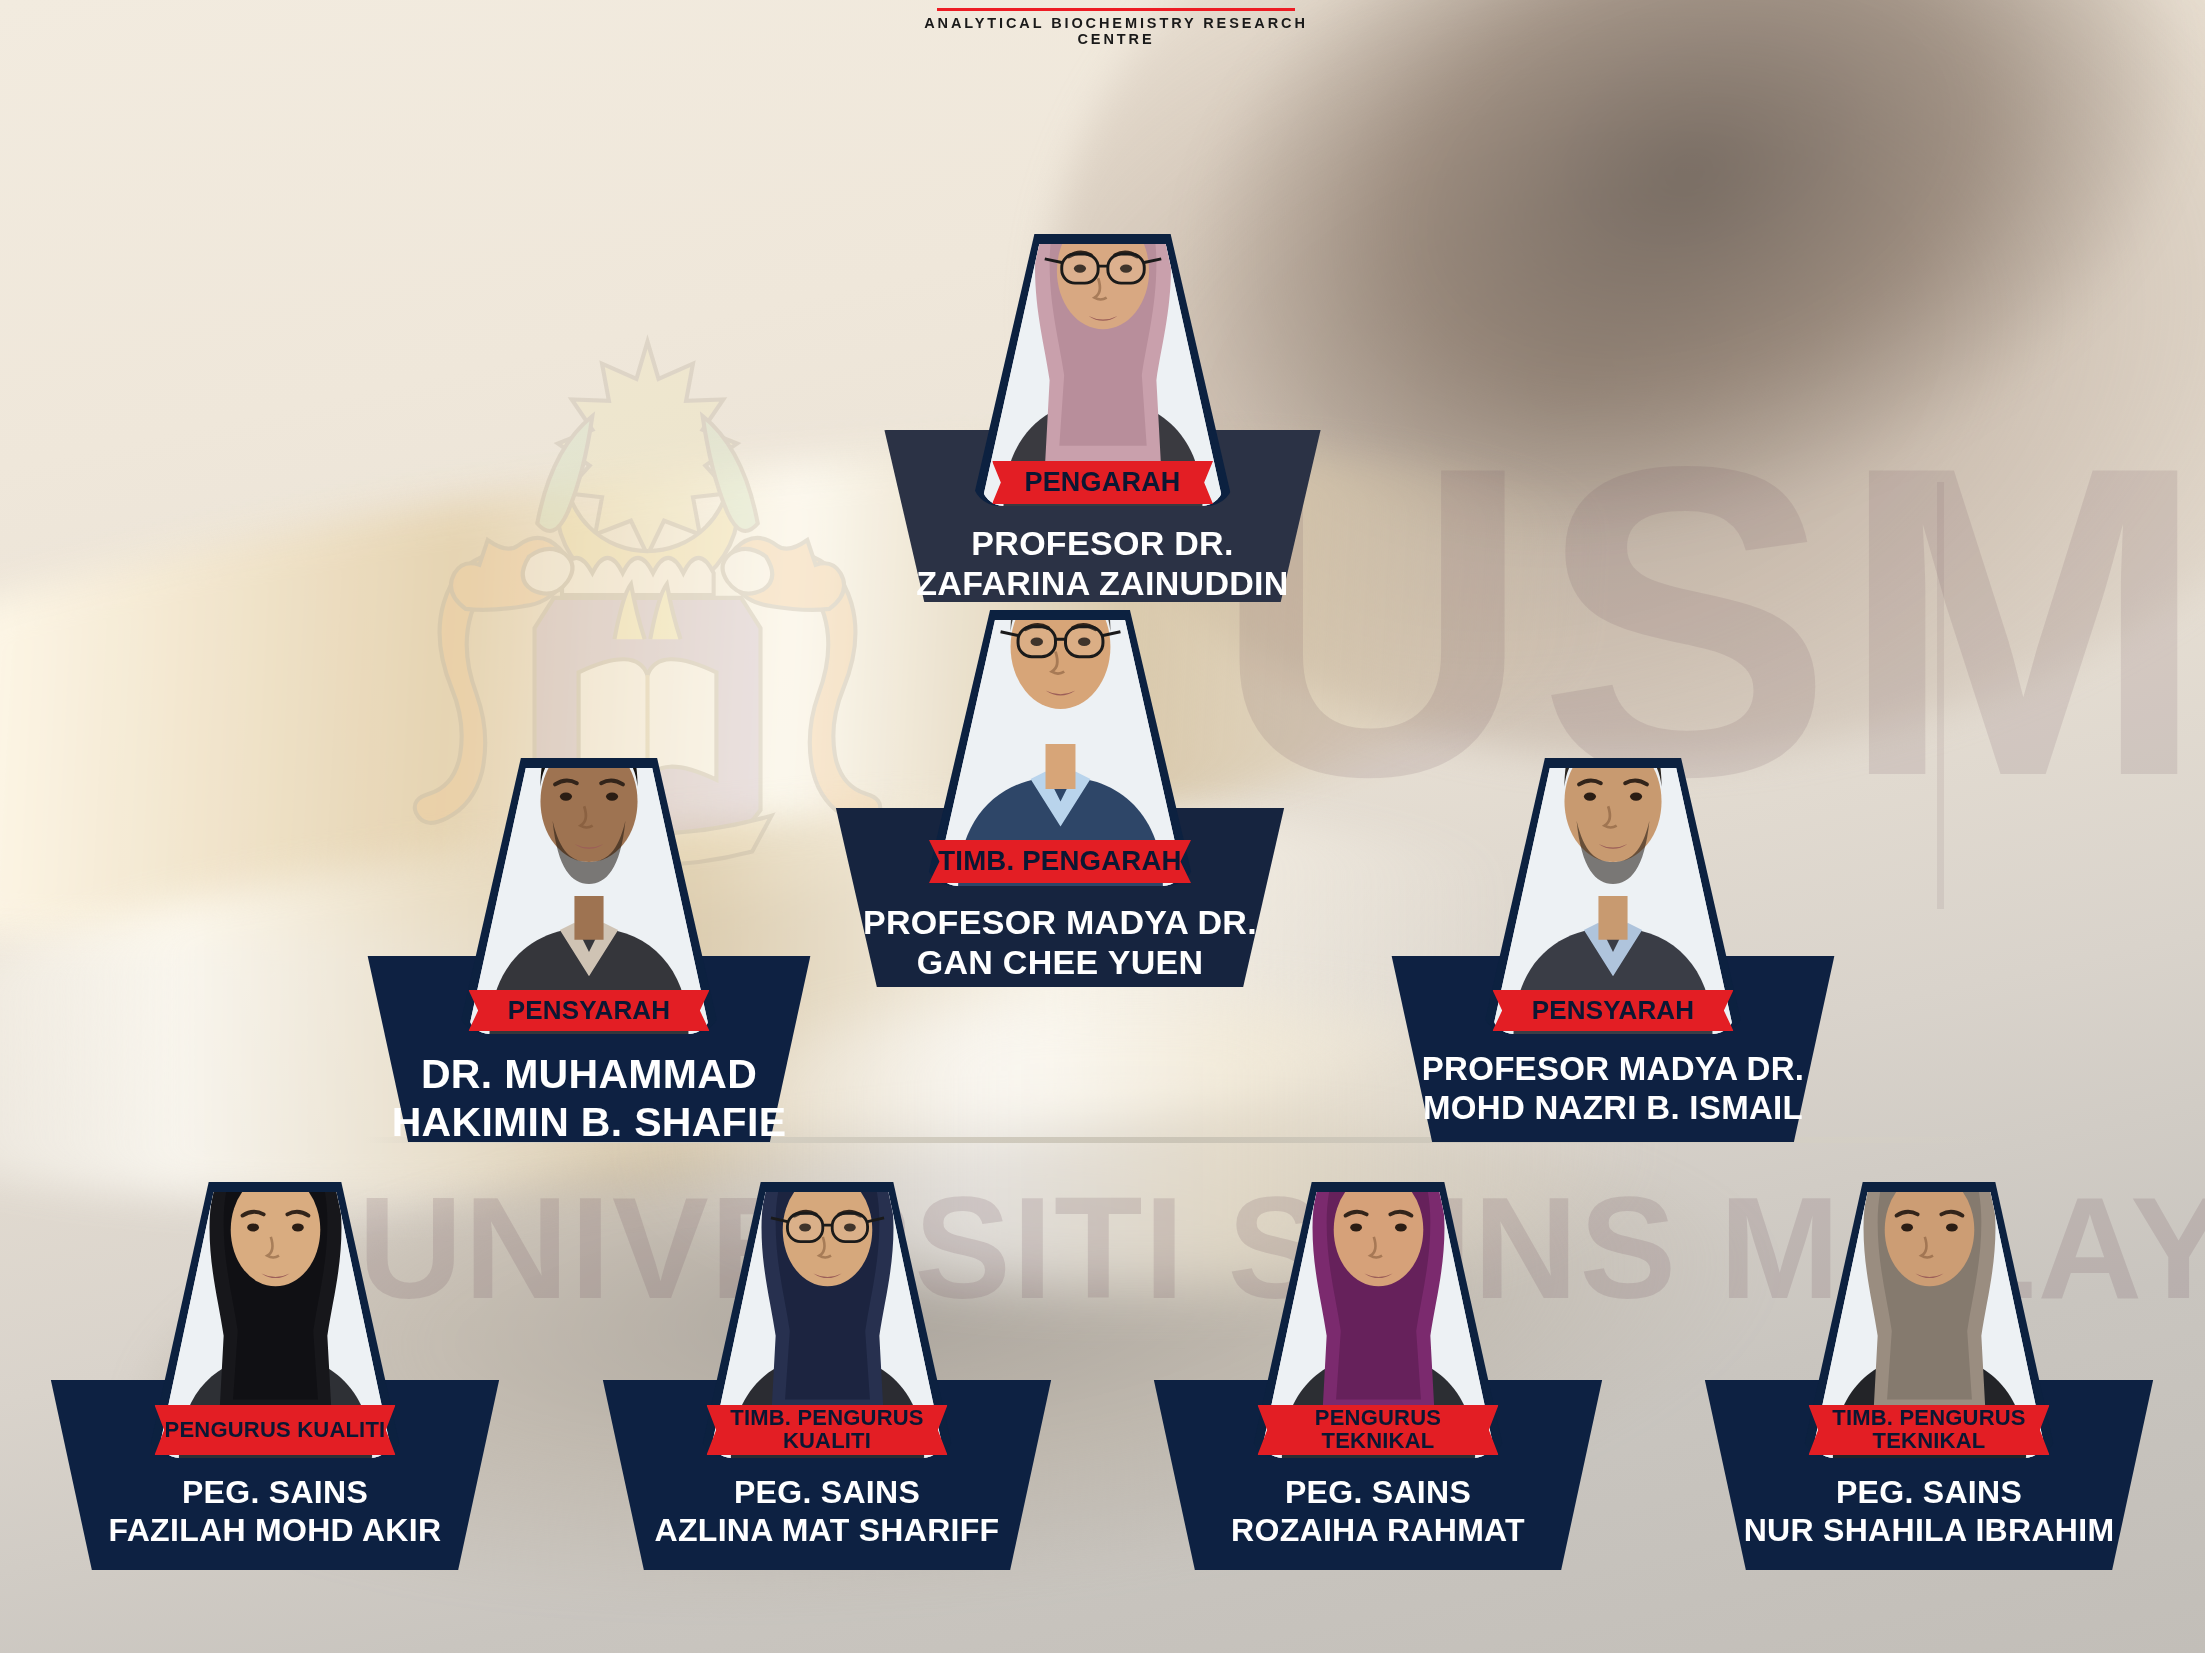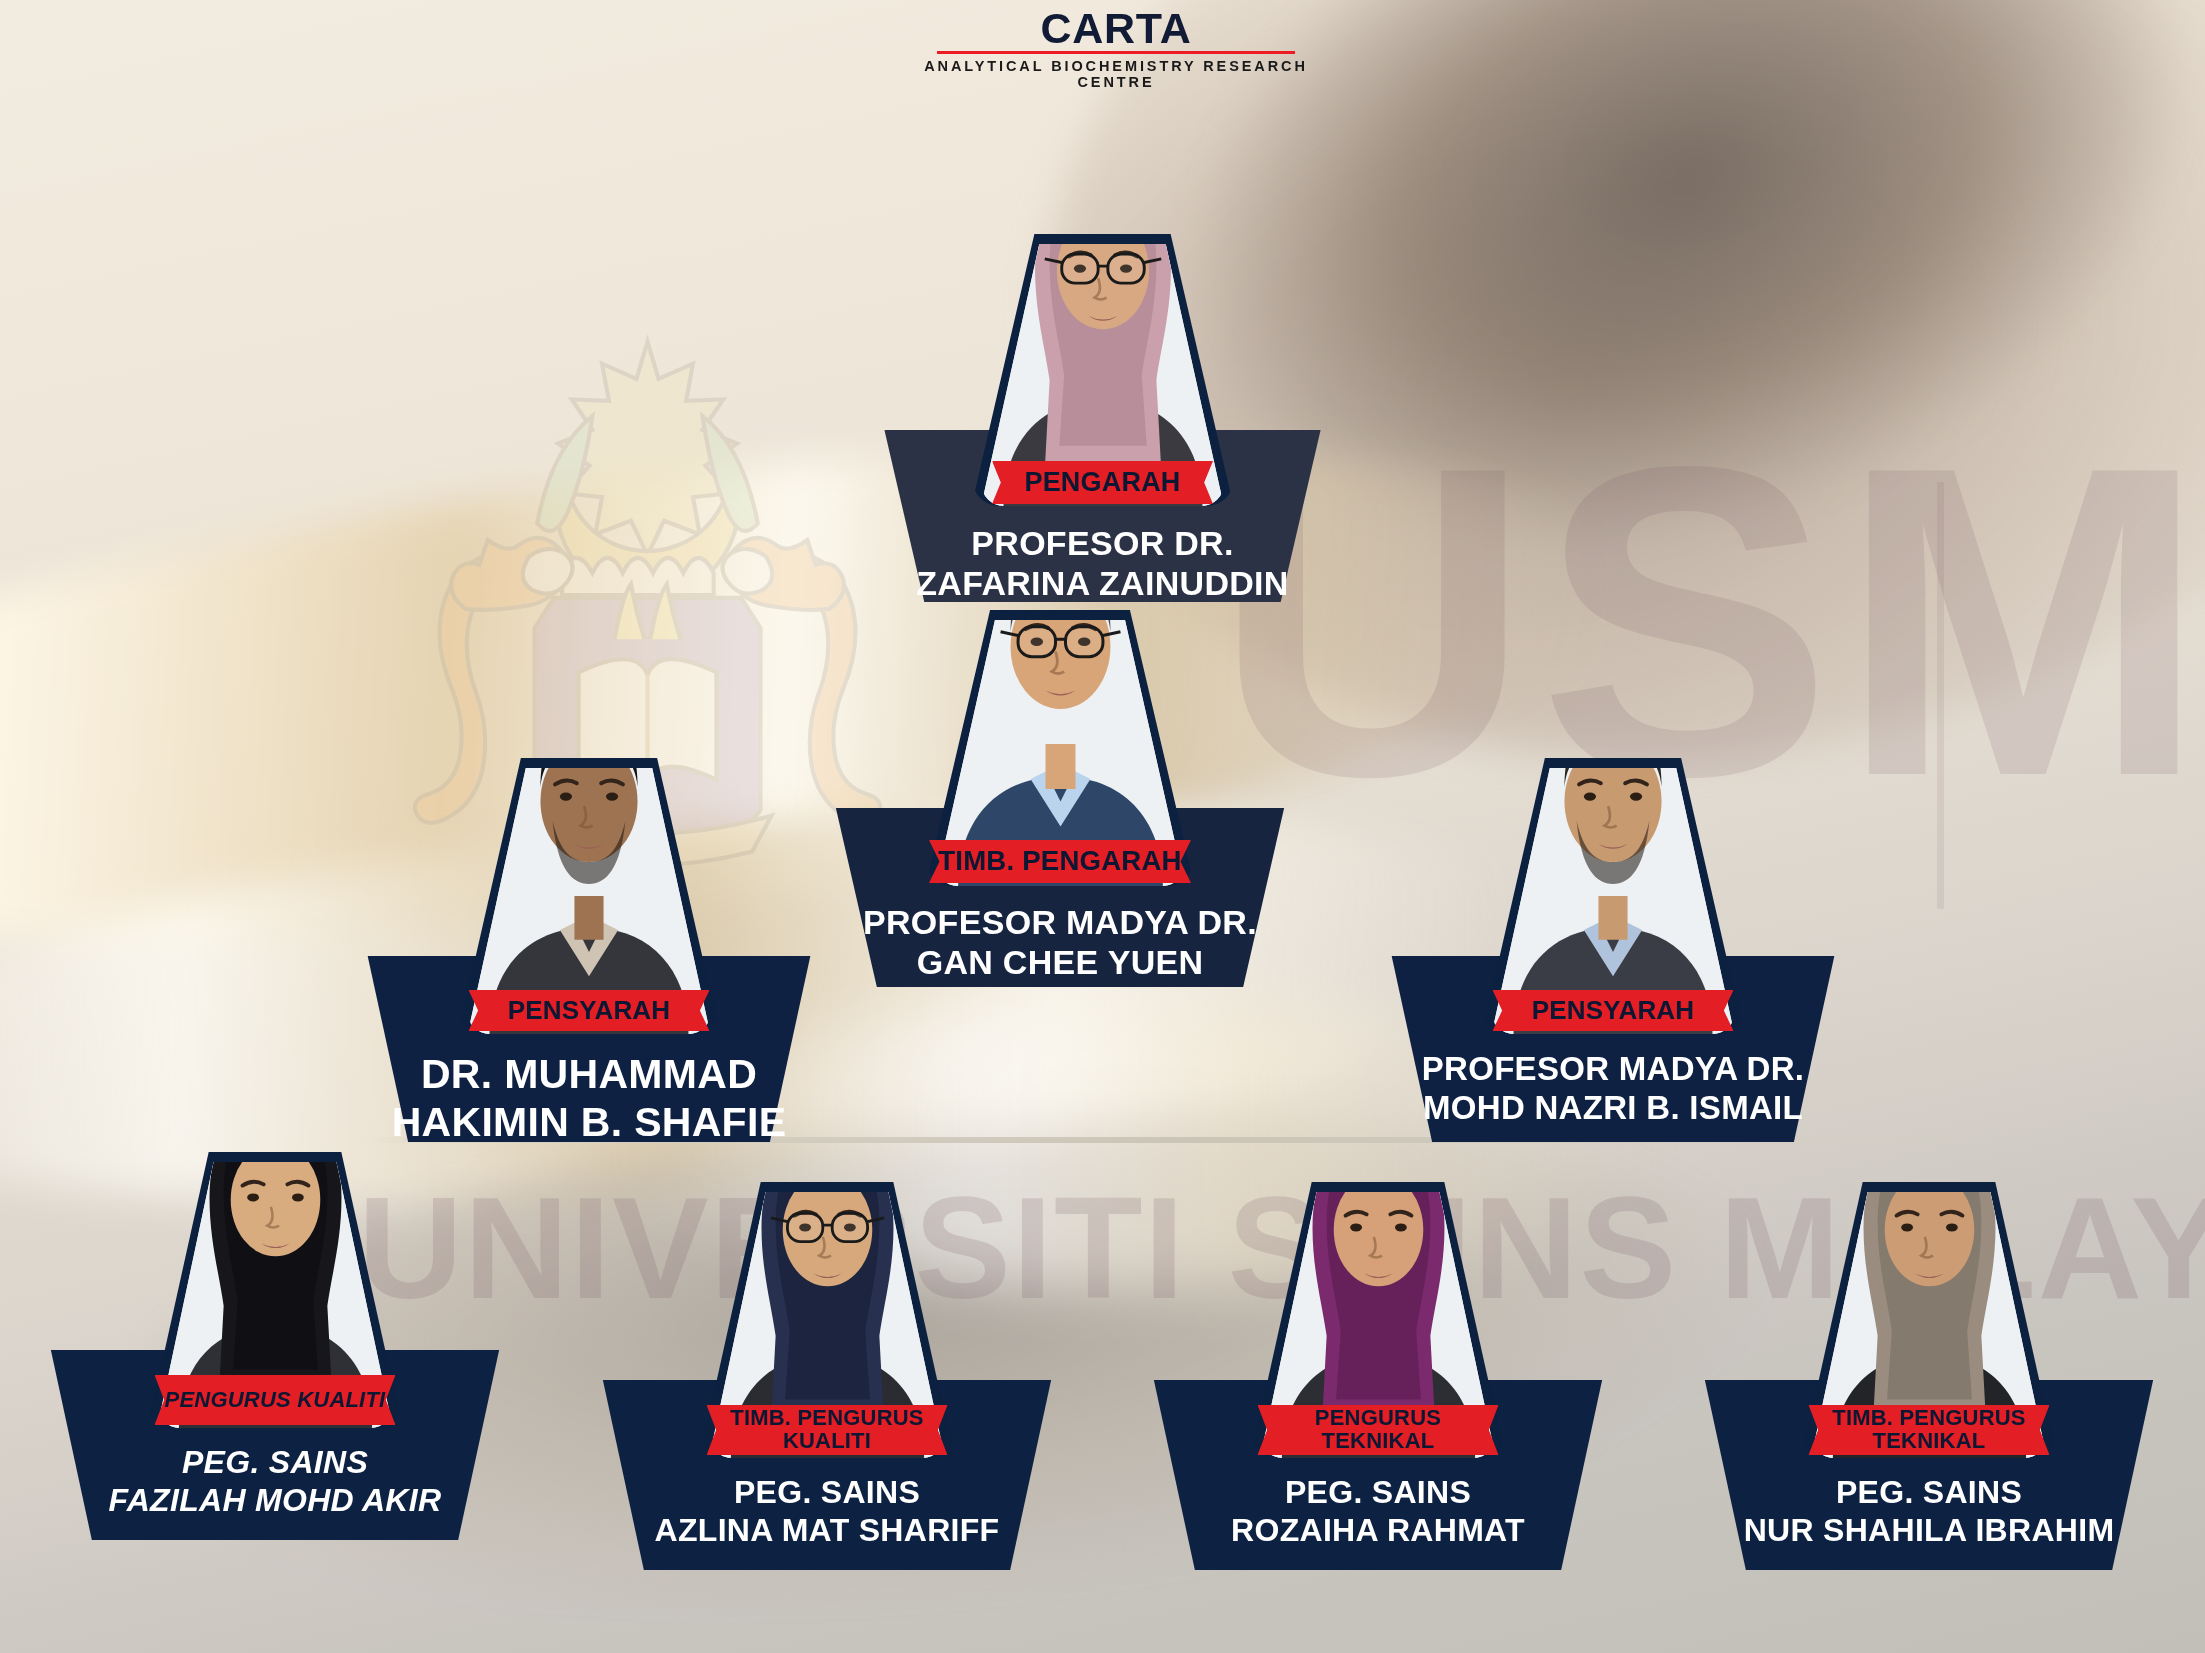--- a/index.html
+++ b/index.html
@@ -188,21 +188,20 @@
     </g>
   </svg>
 
   <div class="wm-usm">USM</div>
   <div class="wm-usm-line"></div>
   <div class="wm-full">UNIVERSITI SAINS MALAYSIA</div>
 </div>
 
 <div id="header">
   <div class="hdr-wrap">
-    <div class="hdr-carta">CARTA</div>
     <div class="hdr-rule"></div>
     <div class="hdr-sub">ANALYTICAL BIOCHEMISTRY RESEARCH CENTRE</div>
   </div>
 </div>
 
 <div id="chart">
     <div class="card" style="left: 868px; top: 234px; width: 469px; height: 444px;">
       <div class="plate lvl1" style="width: 469px; height: 172px; top: 196px;"></div>
       <div class="frame" style="width: 262px; height: 272px; top: 0px;">
         <div class="frame-inner" aria-label="portrait-zafarina-zainuddin">
@@ -315,21 +314,21 @@
     <path d="M96,112 q4,12 -3,16 q5,3 10,0" stroke="rgba(120,80,50,.5)" stroke-width="2.2" fill="none"></path>
     <path d="M88,143 q12,8 24,0 q-12,6 -24,0 Z" fill="#9C5E58"></path>
 
   </svg>
         </div>
       </div>
       <div class="badge" style="width: 241px; height: 41px; font-size: 26px; top: 232px;">PENSYARAH</div>
       <div class="nametxt" style="font-size: 33px; width: 427px; top: 292px;">PROFESOR MADYA DR.
 MOHD NAZRI B. ISMAIL</div>
     </div>
-    <div class="card" style="left: 34px; top: 1152px; width: 482px; height: 465px; font-style: italic;">
+    <div class="card" style="left: 34px; top: 1182px; width: 482px; height: 465px;">
       <div class="plate lvl4" style="width: 482px; height: 190px; top: 198px;"></div>
       <div class="frame" style="width: 255px; height: 276px; top: 0px;">
         <div class="frame-inner" aria-label="portrait-fazilah-mohd-akir">
           <svg viewBox="0 0 200 300" preserveAspectRatio="xMidYMax slice" style="width:100%;height:100%;display:block">
     <rect width="200" height="300" fill="#EDF1F4"></rect>
     <path d="M18,300 C18,244 52,212 100,212 C148,212 182,244 182,300 Z" fill="#2E3035"></path>
 
     <path d="M88,186 L112,186 L112,222 L88,222 Z" fill="#D9AC80"></path>
 
     <path d="M100,28 C58,28 44,64 44,104 C44,140 52,168 56,196 L52,270 L148,270 L144,196 C148,168 156,140 156,104 C156,64 142,28 100,28 Z" fill="#17171B"></path>

